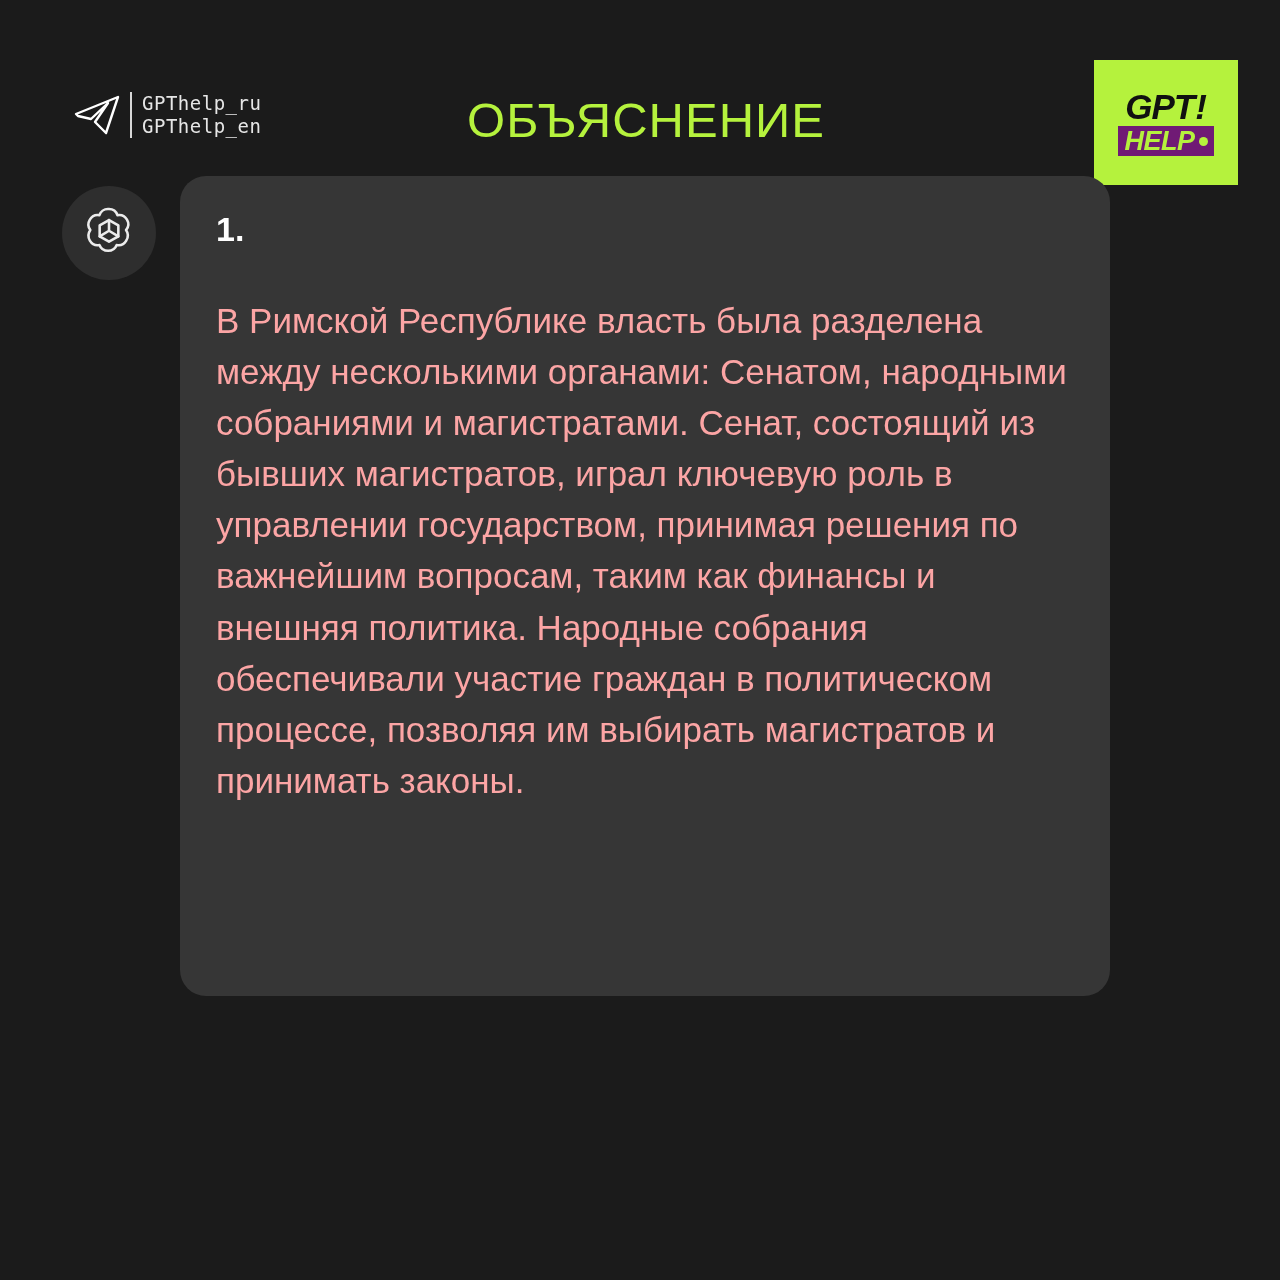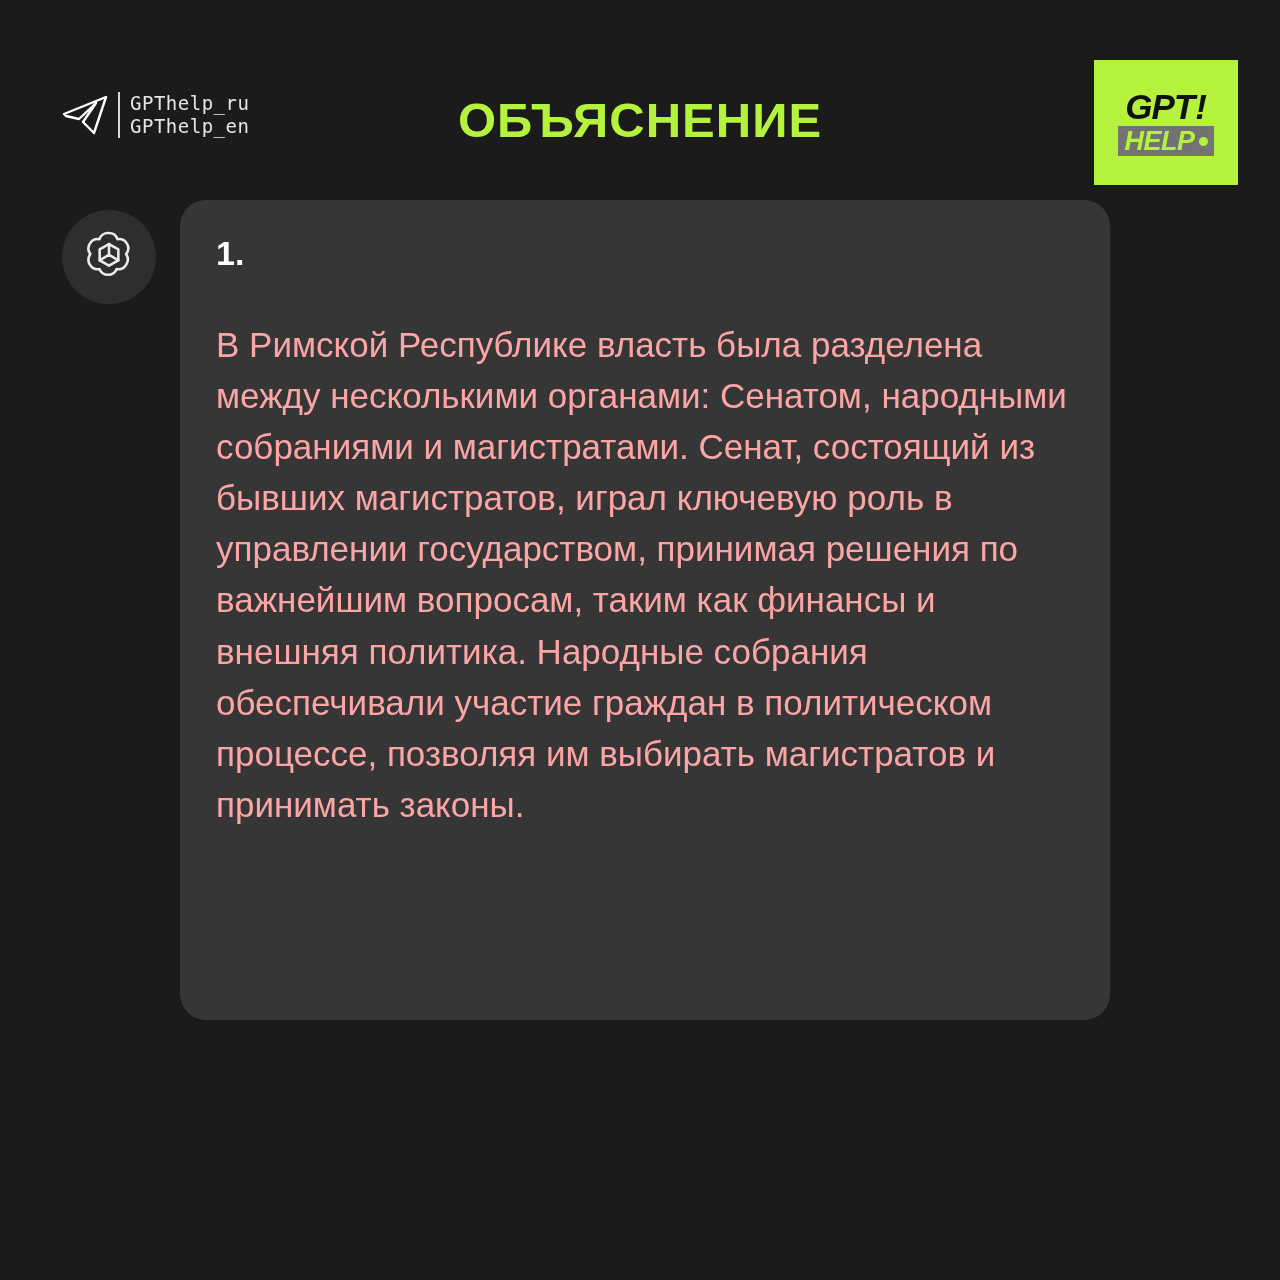--- a/index.html
+++ b/index.html
@@ -12,21 +12,22 @@
     height: 1280px;
     overflow: hidden;
     font-family: "Liberation Sans", sans-serif;
     color: #ffffff;
     position: relative;
   }
 
   
   .header {
     position: relative;
-    height: 200px;
+    height: 176px;
+    margin-left: 12px;
   }
 
   .tg-block {
     position: absolute;
     left: 62px;
     top: 92px;
     display: flex;
     align-items: center;
     gap: 10px;
   }
@@ -48,21 +49,21 @@
     color: #e6e6e6;
   }
 
   .title {
     position: absolute;
     left: 0;
     right: 0;
     top: 92px;
     text-align: center;
     font-size: 49px;
-    font-weight: bold;
+    font-weight: normal;
     letter-spacing: 1px;
     color: #b5f23d;
     font-family: "Liberation Sans", sans-serif;
   }
 
   .brand {
     position: absolute;
     right: 42px;
     top: 60px;
     width: 144px;
@@ -93,21 +94,21 @@
     font-style: italic;
     color: #111111;
     line-height: 1;
   }
   .brand-help {
     font-size: 27px;
     font-weight: bold;
     font-style: italic;
     color: #111111;
     letter-spacing: -0.5px;
-    background: #737373;
+    background: #701a75;
     color: #b5f23d;
     padding: 1px 6px;
     line-height: 1.05;
     display: inline-flex;
     align-items: center;
     gap: 4px;
   }
   .brand-dot {
     width: 9px;
     height: 9px;

